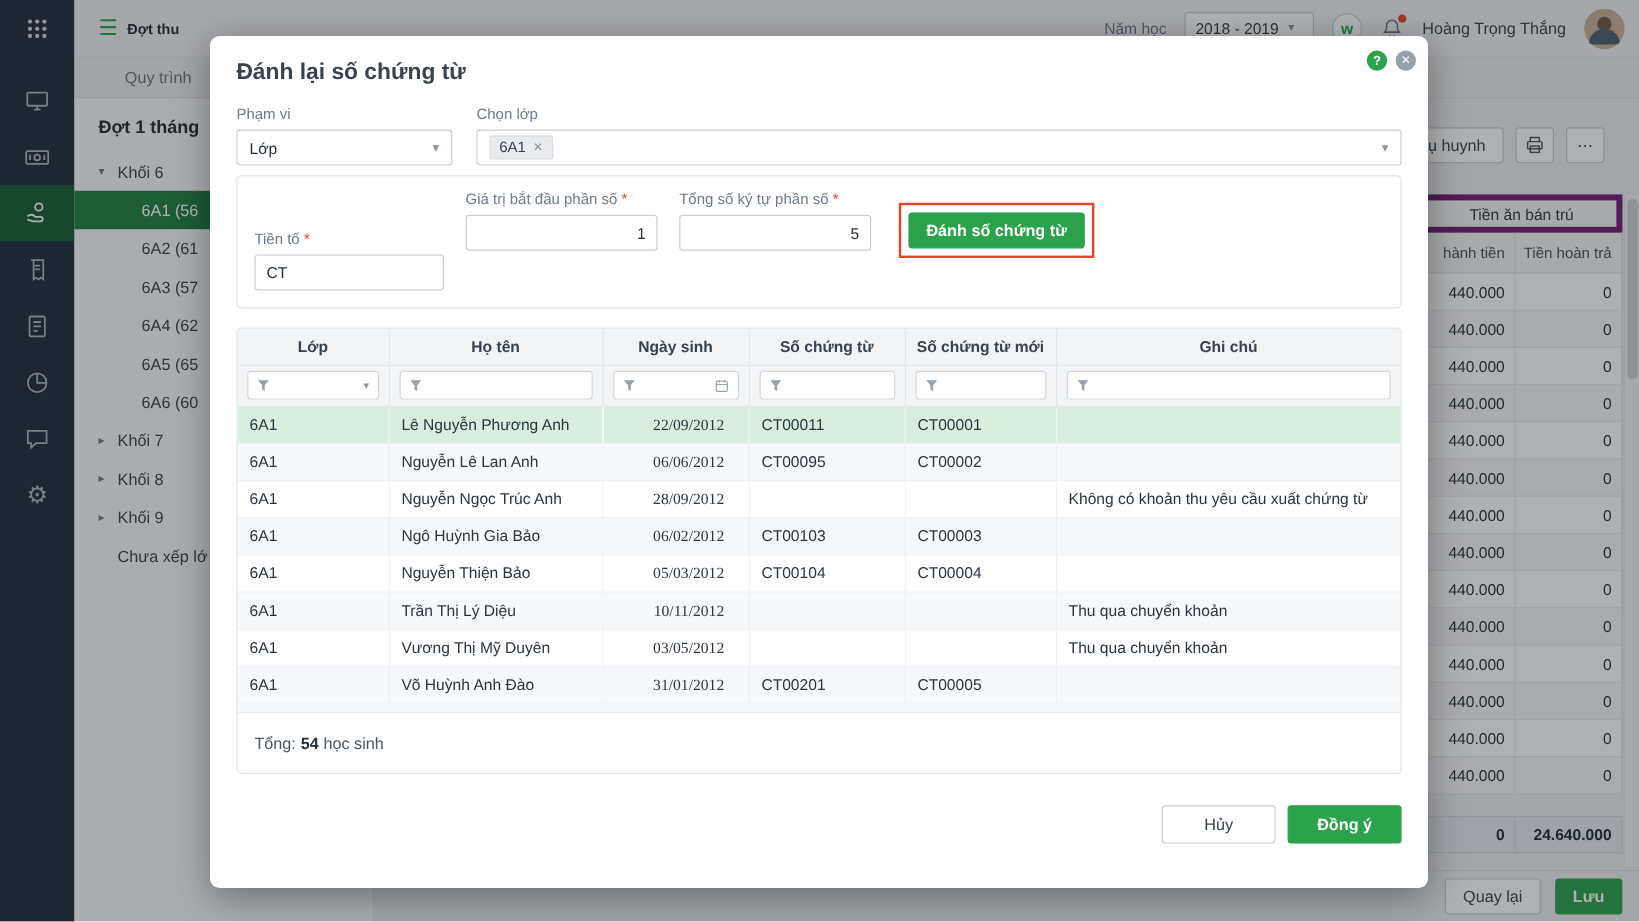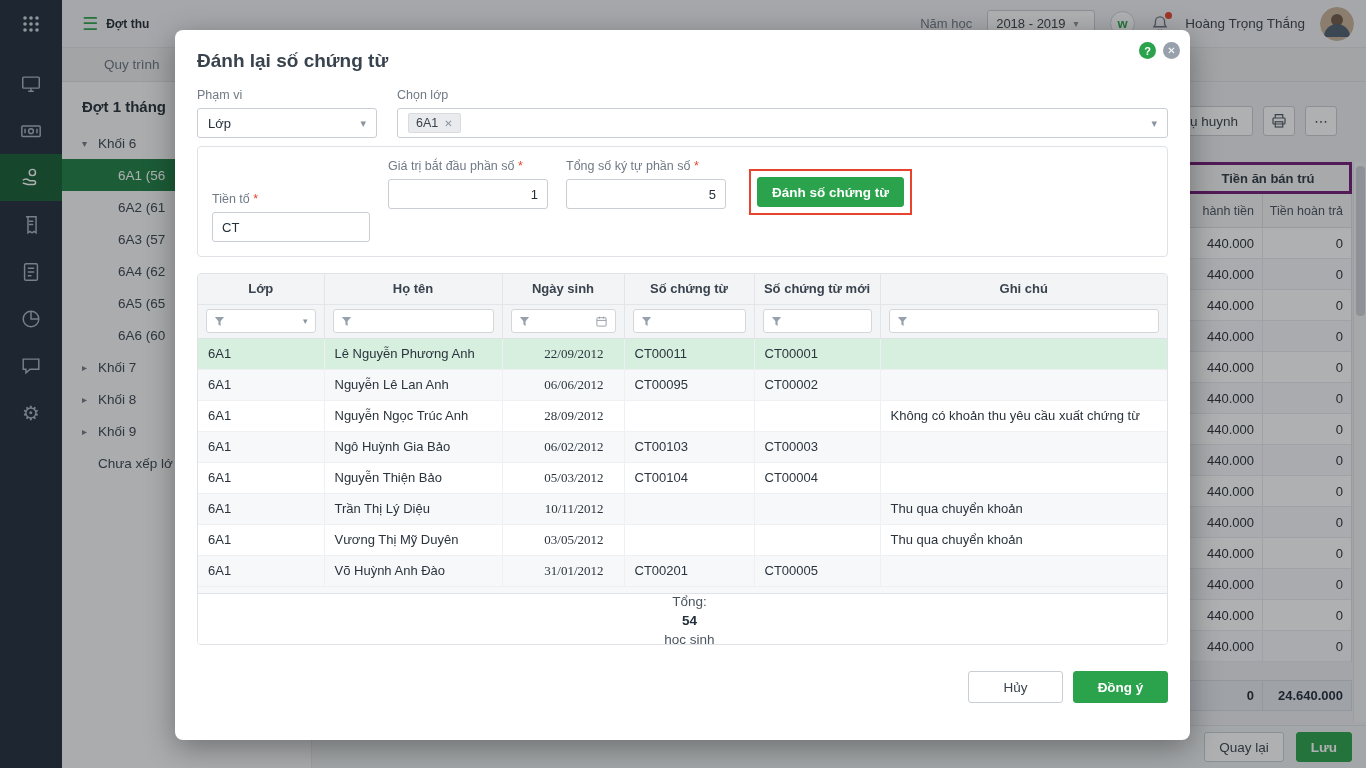--- a/index.html
+++ b/index.html
@@ -45,21 +45,21 @@
   .tree-item.selected { background:#1e7e44; color:#fff; }
 
   
   .main { position:absolute; left:312px; right:0; top:82px; bottom:0; background:#edeff1; z-index:1; }
   .bg-toolbar { position:absolute; top:24px; right:29px; display:flex; gap:10px; }
   .btn { height:30px; border-radius:3px; font-size:13.5px; display:inline-flex; align-items:center; justify-content:center; padding:0 14px; cursor:pointer; white-space:nowrap; }
   .btn-light { background:#fff; border:1px solid #c9ced4; color:#39434e; }
   .btn-green { background:#2ba24c; border:1px solid #2ba24c; color:#fff; font-weight:600; }
   .icon-btn { width:32px; padding:0; }
   .bg-table { position:absolute; top:80px; right:14px; width:168px; font-size:13px; }
-  .bgt-group { height:32px; background:#f3f4f6; border:3px solid #701a75; display:flex; align-items:center; justify-content:center; font-weight:700; color:#2f3942; white-space:nowrap; overflow:hidden; }
+  .bgt-group { height:32px; background:#f3f4f6; border:5px solid #701a75; display:flex; align-items:center; justify-content:center; font-weight:400; color:#2f3942; white-space:nowrap; overflow:hidden; }
   .bgt-sub { display:flex; height:34px; background:#f3f4f6; border:1px solid #dcdfe3; border-top:none; font-size:12.5px; color:#49525c; }
   .bgt-sub .c1, .bgrow .c1 { width:78px; border-right:1px solid #e7eaee; display:flex; align-items:center; justify-content:flex-end; padding-right:8px; overflow:hidden; white-space:nowrap; }
   .bgt-sub .c2, .bgrow .c2 { flex:1; display:flex; align-items:center; justify-content:flex-end; padding-right:8px; white-space:nowrap; }
   .bgt-sub .c1 { border-right:1px solid #dcdfe3; }
   .bgrows { border-left:1px solid #dcdfe3; border-right:1px solid #dcdfe3; }
   .bgrow { display:flex; height:31px; background:#fff; border-bottom:1px solid #e7eaee; color:#272f37; }
   .bgrow:nth-of-type(even) { background:#f7f8fa; }
   .bg-total { display:flex; height:31px; margin-top:18px; background:#e7ebf2; border:1px solid #d6dbe2; font-weight:700; color:#1f2933; }
   .bg-total .c1 { width:78px; border-right:1px solid #d6dbe2; display:flex; align-items:center; justify-content:flex-end; padding-right:8px; }
   .bg-total .c2 { flex:1; display:flex; align-items:center; justify-content:flex-end; padding-right:8px; }
@@ -102,21 +102,21 @@
   .filter-box { height:24px; background:#fff; border:1px solid #d3d7dc; border-radius:3px; display:flex; align-items:center; gap:6px; padding:0 7px; cursor:text; }
   .filter-box .fchev { margin-left:auto; font-size:9px; color:#8a949e; }
   .filter-box .fcal { margin-left:auto; display:flex; }
   .mtable td { height:31px; padding:0 10px; border-right:1px solid #eef0f3; border-bottom:1px solid #eef0f3; color:#2b343d; overflow:hidden; white-space:nowrap; }
   .mtable td:last-child { border-right:none; }
   .mtable td.c-ns { text-align:right; padding-right:20px;font-family:Liberation Serif, serif; }
   .mtable tbody tr { background:#fff; cursor:pointer; }
   .mtable tbody tr:nth-of-type(even) { background:#f7f8fa; }
   .mtable tbody tr.selected { background:#d7efdf; }
   .partial-strip { height:10px; background:#f7f8fa; }
-  .tbl-footer { height:50px; display:flex; align-items:center; padding-left:14px; font-size:13.5px; color:#4a5560; gap:4px; background:#fff;flex-direction:column; }
+  .tbl-footer { height:50px; display:flex; align-items:center; padding-left:14px; font-size:13.5px; color:#4a5560; gap:4px; background:#fff; }
   .tbl-footer b { color:#252f39; }
 
   .modal-actions { margin-top:26px; display:flex; justify-content:flex-end; gap:10px; }
   .modal-actions .btn { min-width:95px; height:32px; }
 </style>
 </head>
 <body>
 
 <div class="screen">
 

